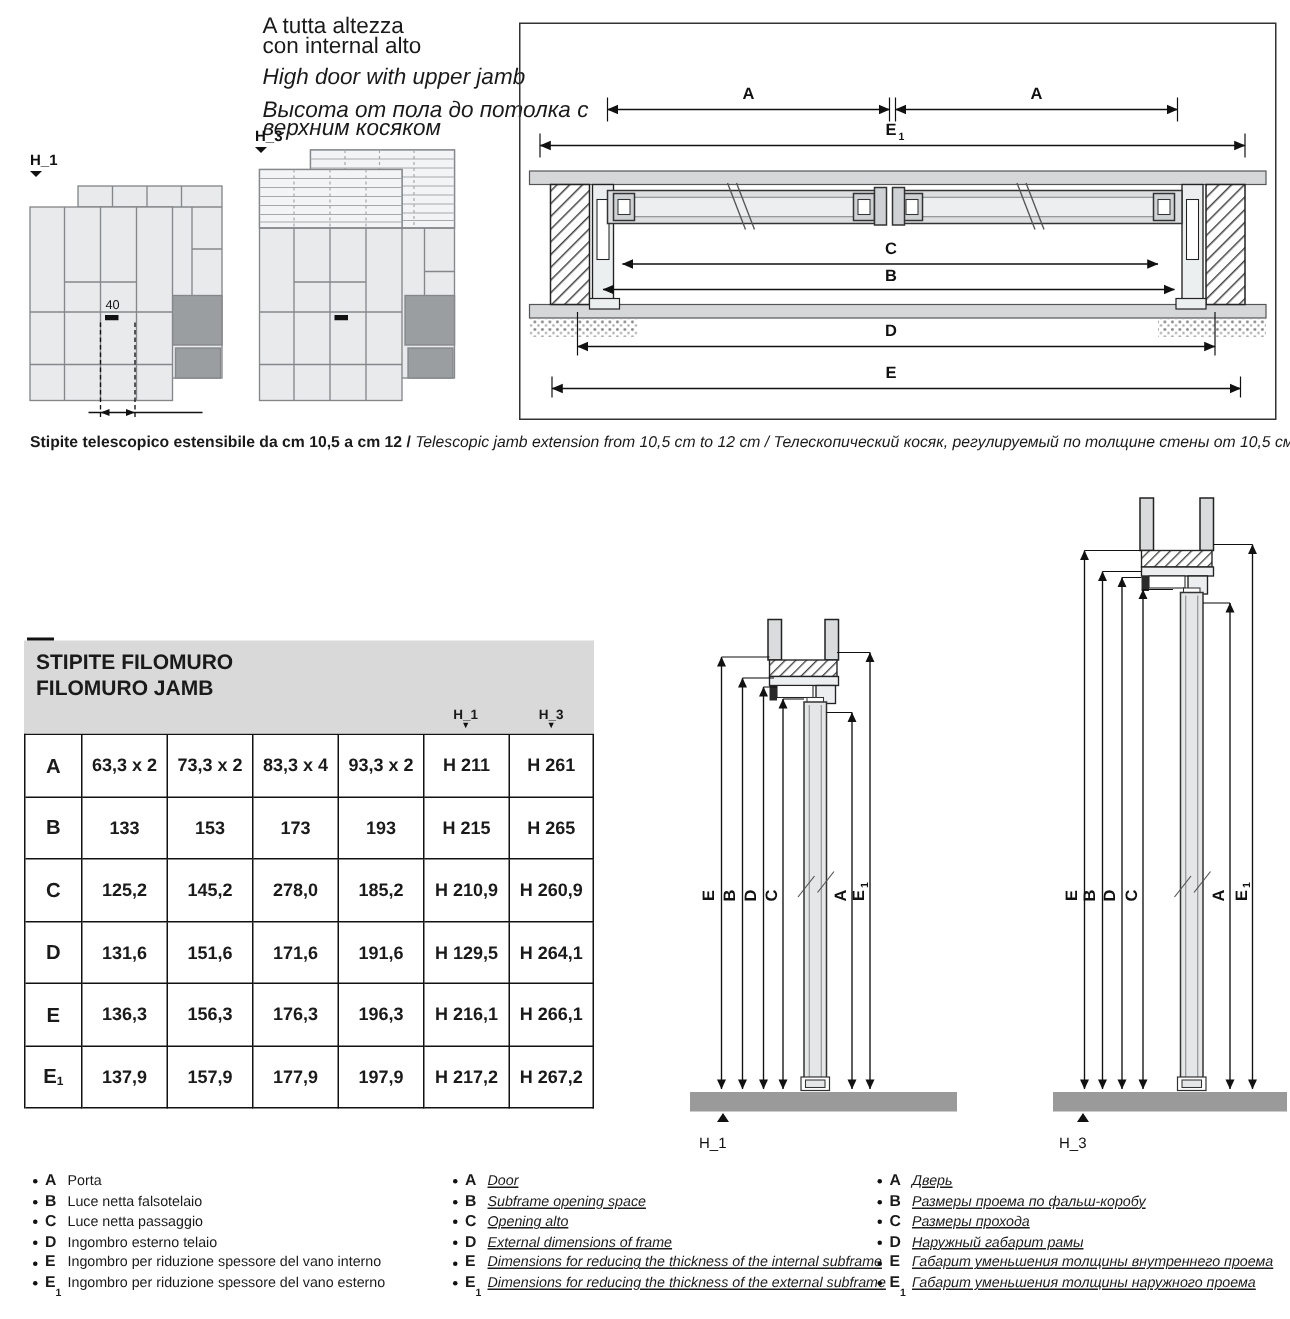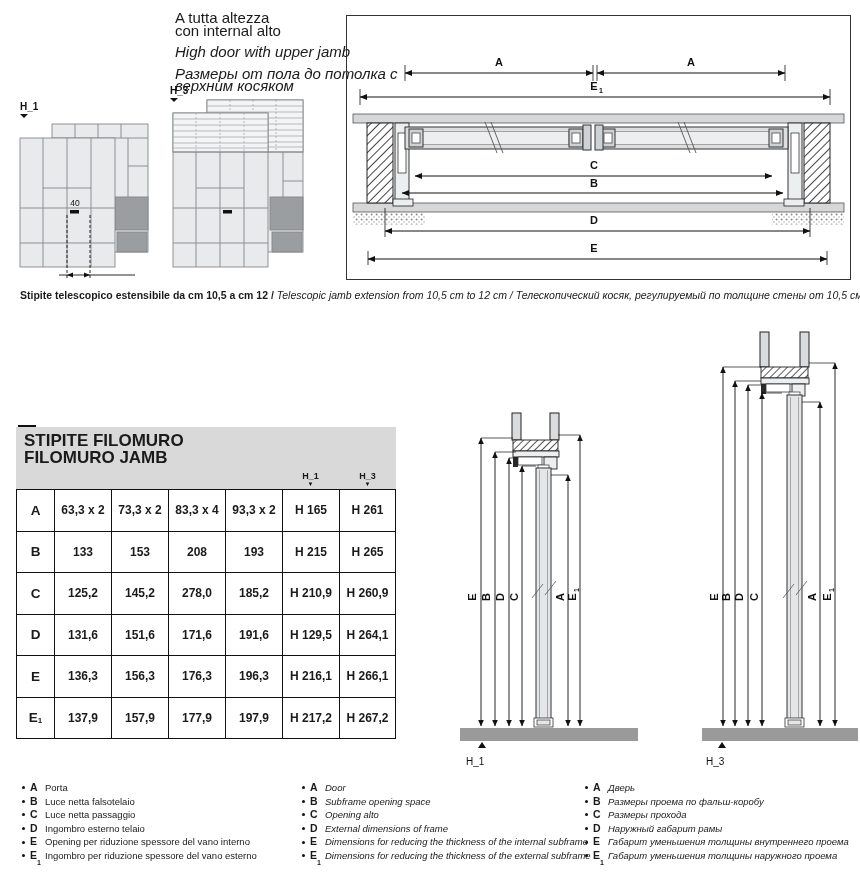--- a/index.html
+++ b/index.html
@@ -15,62 +15,62 @@
 
   
   .caption{left:20px;top:289px;font-size:10.5px;white-space:nowrap;}
   .caption .it{font-weight:bold;}
   .caption .en,.caption .ru{font-style:italic;margin-top:34px;}
 
   
   .tbl{left:16px;top:427px;width:380px;}
   .tbl-head{height:62px;background:#d9d9d9;position:relative;}
   .tbl-head::before{content:"";position:absolute;left:2px;top:-2px;width:18px;height:2px;background:#111;}
-  .tbl-title{padding:6px 0 0 8px;font-size:17px;font-weight:bold;line-height:16.5px;}
+  .tbl-title{padding:6px 0 0 8px;font-size:14px;font-weight:bold;line-height:16.5px;}
   .tbl-title .i{}
   .hcol{position:absolute;bottom:2px;width:57px;text-align:center;font-size:9px;font-weight:bold;line-height:9px;}
   .hcol .tri{display:block;font-size:6px;line-height:6px;color:#111;}
   .hcol.h1{left:266px;} .hcol.h3{left:323px;}
   .tgrid{display:grid;grid-template-columns:38px 57px 57px 57px 57px 57px 56px;
          grid-auto-rows:41.5px;border-top:1.4px solid #111;border-left:1.4px solid #111;}
   .tcell,.tlabel{border-right:1.4px solid #111;border-bottom:1.4px solid #111;
          display:flex;align-items:center;justify-content:center;font-weight:bold;}
   .tcell{font-size:12px;}
   .tlabel{font-size:13.5px;}
   .sub{font-size:8px;vertical-align:sub;transform:translateY(3px);display:inline-block;}
 
   
   .lg{top:781px;font-size:9.5px;white-space:nowrap;}
   .lg.c1{left:22px;} .lg.c2{left:302px;} .lg.c3{left:585px;}
   .lg-item{height:13.6px;display:flex;align-items:baseline;}
   .lg-bullet{width:3px;height:3px;border-radius:50%;background:#111;align-self:center;margin-right:5px;flex:0 0 3px;}
   .lg-key{font-weight:bold;font-size:10.5px;width:13px;flex:0 0 auto;}
   .lg-key .sub{font-size:7px;}
-  .lg.c2 .lg-text,.lg.c3 .lg-text{font-style:italic;}
+  .lg.c2 .lg-text,.lg.c3 .lg-text{font-style:italic;text-decoration:underline;}
   .lg-text{padding-left:2px;}
 
   svg text{font-family:"Liberation Sans",sans-serif;fill:#111;}
   .dimlbl{font-size:11px;font-weight:bold;}
   .dimsub{font-size:7px;font-weight:bold;}
   .hlbl{font-size:10px;font-weight:bold;}
   .hlbl2{font-size:10px;}
   .smalldim{font-size:8.5px;}
 </style>
 </head>
 <body>
 
 <div class="page">
 
   <div class="abs note">
     <div class="it">A tutta altezza</div>
     <div class="it">con internal alto</div>
     <div class="gap"></div>
     <div class="en">High door with upper jamb</div>
     <div class="gap"></div>
-    <div class="ru">Размеры от пола до потолка с</div>
+    <div class="ru">Высота от пола до потолка с</div>
     <div class="ru">верхним косяком</div>
   </div>
 
   <svg class="abs" style="left:15px;top:82px;" width="300" height="205" viewBox="0 0 300 205">
 
     <g stroke="#85888b" stroke-width="0.9" fill="#e8eaec">
       <text class="hlbl" x="5" y="28" stroke="none" fill="#111">H_1</text>
       <polygon points="5,32 13,32 9,36" fill="#111" stroke="none"></polygon>
 
       <rect x="37" y="42" width="96" height="128"></rect>
@@ -382,30 +382,30 @@
     </div>
     <div class="tgrid">
       <div class="tlabel">
           <span>A</span>
           <span class="sub"></span>
         </div>
       <div class="tcell">63,3 x 2</div>
       <div class="tcell">73,3 x 2</div>
       <div class="tcell">83,3 x 4</div>
       <div class="tcell">93,3 x 2</div>
-      <div class="tcell">H 165</div>
+      <div class="tcell">H 211</div>
       <div class="tcell">H 261</div>
 
       <div class="tlabel">
           <span>B</span>
           <span class="sub"></span>
         </div>
       <div class="tcell">133</div>
       <div class="tcell">153</div>
-      <div class="tcell">208</div>
+      <div class="tcell">173</div>
       <div class="tcell">193</div>
       <div class="tcell">H 215</div>
       <div class="tcell">H 265</div>
 
       <div class="tlabel">
           <span>C</span>
           <span class="sub"></span>
         </div>
       <div class="tcell">125,2</div>
       <div class="tcell">145,2</div>
@@ -466,21 +466,21 @@
         <span class="lg-text">Luce netta passaggio</span>
       </div>
     <div class="lg-item">
         <span class="lg-bullet"></span>
         <span class="lg-key">D</span>
         <span class="lg-text">Ingombro esterno telaio</span>
       </div>
     <div class="lg-item">
         <span class="lg-bullet"></span>
         <span class="lg-key">E</span>
-        <span class="lg-text">Opening per riduzione spessore del vano interno</span>
+        <span class="lg-text">Ingombro per riduzione spessore del vano interno</span>
       </div>
     <div class="lg-item">
         <span class="lg-bullet"></span>
         <span class="lg-key"><span>E</span><span class="sub">1</span></span>
         <span class="lg-text">Ingombro per riduzione spessore del vano esterno</span>
       </div>
   </div>
 
   <div class="abs lg c2">
     <div class="lg-item">

